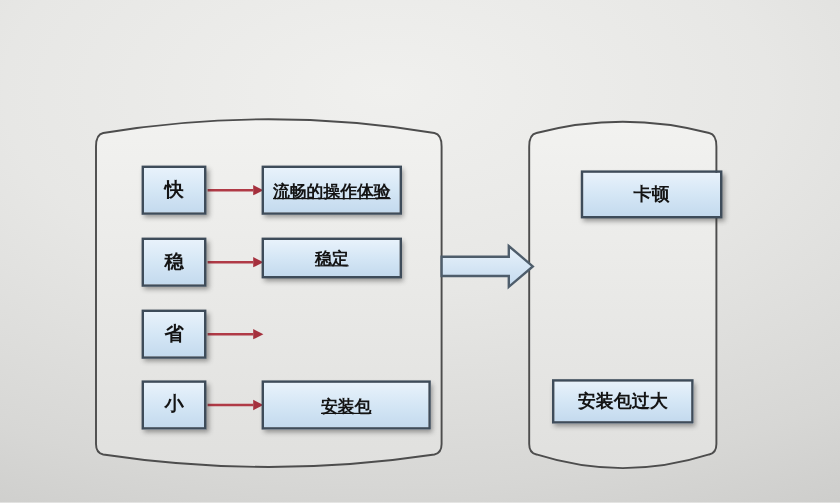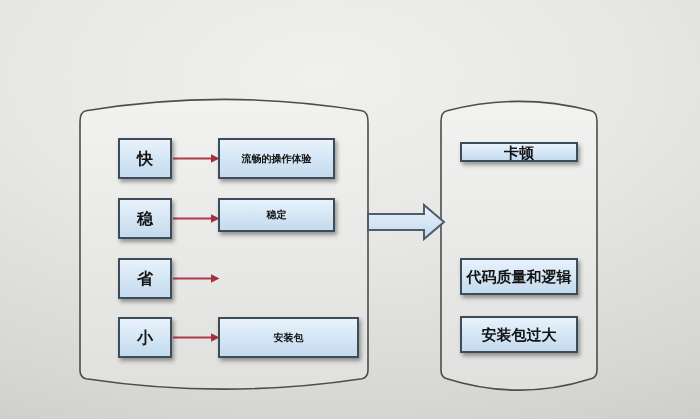--- a/index.html
+++ b/index.html
@@ -18,21 +18,21 @@
     background:linear-gradient(180deg,#e8f2fb 0%,#d4e6f5 52%,#c4daee 100%);
     border:2px solid #3e4c5a;
     box-shadow:2px 3px 4px rgba(45,45,45,0.45);
     color:#141414;
     font-weight:bold;
     text-align:center;
     white-space:nowrap;
     line-height:1;
   }
   .key{font-size:16px;}
-  .val{font-size:10px;letter-spacing:0;}
+  .val{font-size:14px;letter-spacing:0;text-decoration:underline;}
   .rbox{font-size:15px;}
 </style>
 </head>
 <body>
 
 <div class="stage">
 
   <svg class="shapes" width="700" height="419" viewBox="0 0 700 419">
     <defs>
       <linearGradient id="panelFill" x1="0" y1="0" x2="0" y2="1">
@@ -73,17 +73,16 @@
 
   <div class="box key" style="left:118px;top:138px;width:54px;height:41px">快</div>
   <div class="box key" style="left:118px;top:198px;width:54px;height:41px">稳</div>
   <div class="box key" style="left:118px;top:258px;width:54px;height:41px">省</div>
   <div class="box key" style="left:118px;top:317px;width:54px;height:41px">小</div>
 
   <div class="box val" style="left:218px;top:138px;width:117px;height:41px">流畅的操作体验</div>
   <div class="box val" style="left:218px;top:198px;width:117px;height:34px">稳定</div>
   <div class="box val" style="left:218px;top:317px;width:141px;height:41px">安装包</div>
 
-  <div class="box rbox" style="left:460px;top:142px;width:118px;height:20px">卡顿</div>
-  <div class="box rbox" style="left:460px;top:258px;width:118px;height:37px">代码质量和逻辑</div>
+  <div class="box rbox" style="left:484px;top:142px;width:118px;height:40px">卡顿</div>
   <div class="box rbox" style="left:460px;top:316px;width:118px;height:37px">安装包过大</div>
 
 </div>
 
 </body></html>

